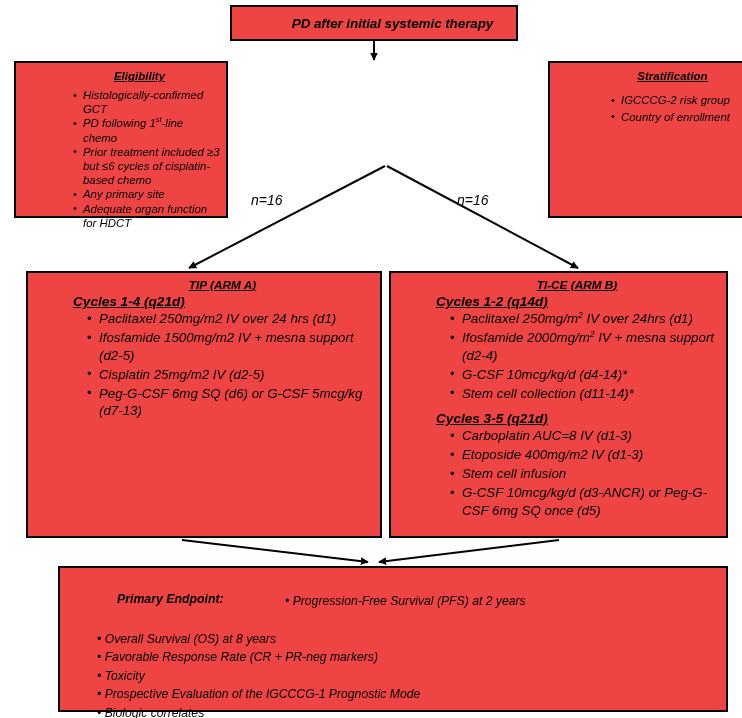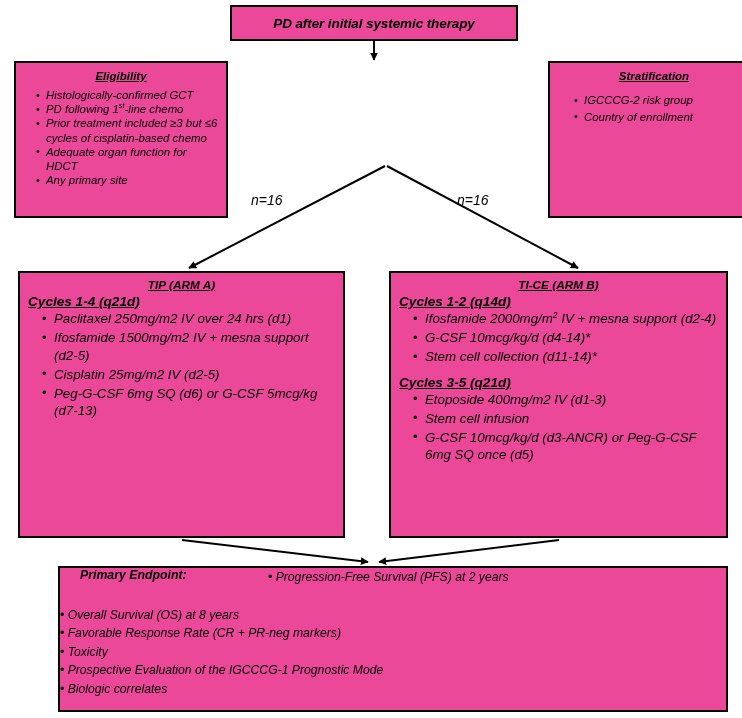--- a/index.html
+++ b/index.html
@@ -13,21 +13,22 @@
     height: 718px;
     background: #ffffff;
     font-family: "Liberation Sans", sans-serif;
     color: #000000;
     overflow: hidden;
   }
   .box {
     position: absolute;
     box-sizing: border-box;
     border: 2px solid #000000;
-    background: #ec4899;
+    background: #ef4444;
+    padding-left: 37px;
   }
   svg.wires {
     position: absolute;
     left: 0;
     top: 0;
     width: 742px;
     height: 718px;
     pointer-events: none;
   }
 
@@ -103,21 +104,21 @@
   .nlabel {
     position: absolute;
     font-size: 14px;
     font-style: italic;
     white-space: nowrap;
   }
   #n-left { left: 251px; top: 192px; }
   #n-right { left: 457px; top: 192px; }
 
   
-  #arma-box { left: 18px; top: 271px; width: 327px; height: 267px; }
+  #arma-box { left: 26px; top: 271px; width: 356px; height: 267px; }
   #armb-box { left: 389px; top: 271px; width: 339px; height: 267px; }
   .arm-head {
     text-align: center;
     font-size: 11.8px;
     font-weight: bold;
     font-style: italic;
     text-decoration: underline;
     margin-top: 5px;
   }
   .cyc-head {
@@ -167,21 +168,21 @@
     box-sizing: border-box;
     white-space: nowrap;
   }
   .ep-items { flex: 1; }
   .ep-items div {
     font-size: 12.2px;
     font-style: italic;
     line-height: 18.5px;
     white-space: nowrap;
   }
-  #ep-primary { margin-top: 0; gap: 20px; }
+  #ep-primary { margin-top: 24px; }
   #ep-secondary { margin-top: 19px; }
 </style>
 </head>
 <body>
 
 <div id="canvas">
 
   <svg class="wires" viewBox="0 0 742 718">
     <defs>
       <marker id="ah" markerWidth="9" markerHeight="9" refX="7.2" refY="4.5" orient="auto" markerUnits="userSpaceOnUse">
@@ -203,22 +204,22 @@
   <div class="box" id="pd-box">
     <div class="txt">PD after initial systemic therapy</div>
   </div>
 
   <div class="box" id="elig-box">
     <div class="panel-head">Eligibility</div>
     <ul class="blist">
       <li>Histologically-confirmed GCT</li>
       <li>PD following 1<sup>st</sup>-line chemo</li>
       <li>Prior treatment included ≥3 but ≤6 cycles of cisplatin-based chemo</li>
+      <li>Any primary site</li>
       <li>Adequate organ function for HDCT</li>
-      <li>Any primary site</li>
     </ul>
   </div>
 
 
   <div class="box" id="strat-box">
     <div class="panel-head">Stratification</div>
     <ul class="blist">
       <li>IGCCCG-2 risk group</li>
       <li>Country of enrollment</li>
     </ul>
@@ -235,26 +236,28 @@
       <li>Ifosfamide 1500mg/m2 IV + mesna support (d2-5)</li>
       <li>Cisplatin 25mg/m2 IV (d2-5)</li>
       <li>Peg-G-CSF 6mg SQ (d6) or G-CSF 5mcg/kg (d7-13)</li>
     </ul>
   </div>
 
   <div class="box" id="armb-box">
     <div class="arm-head">TI-CE  (ARM B)</div>
     <div class="cyc-head">Cycles 1-2 (q14d)</div>
     <ul class="armlist">
+      <li>Paclitaxel 250mg/m<sup>2</sup> IV over 24hrs (d1)</li>
       <li>Ifosfamide 2000mg/m<sup>2</sup> IV + mesna support (d2-4)</li>
       <li>G-CSF 10mcg/kg/d (d4-14)*</li>
       <li>Stem cell collection (d11-14)*</li>
     </ul>
     <div class="cyc-head second">Cycles 3-5 (q21d)</div>
     <ul class="armlist">
+      <li>Carboplatin AUC=8 IV (d1-3)</li>
       <li>Etoposide 400mg/m2 IV (d1-3)</li>
       <li>Stem cell infusion</li>
       <li>G-CSF 10mcg/kg/d (d3-ANCR) or Peg-G-CSF 6mg SQ once (d5)</li>
     </ul>
   </div>
 
   <div class="box" id="ep-box">
     <div class="ep-row" id="ep-primary">
       <div class="ep-label">Primary Endpoint:</div>
       <div class="ep-items">

